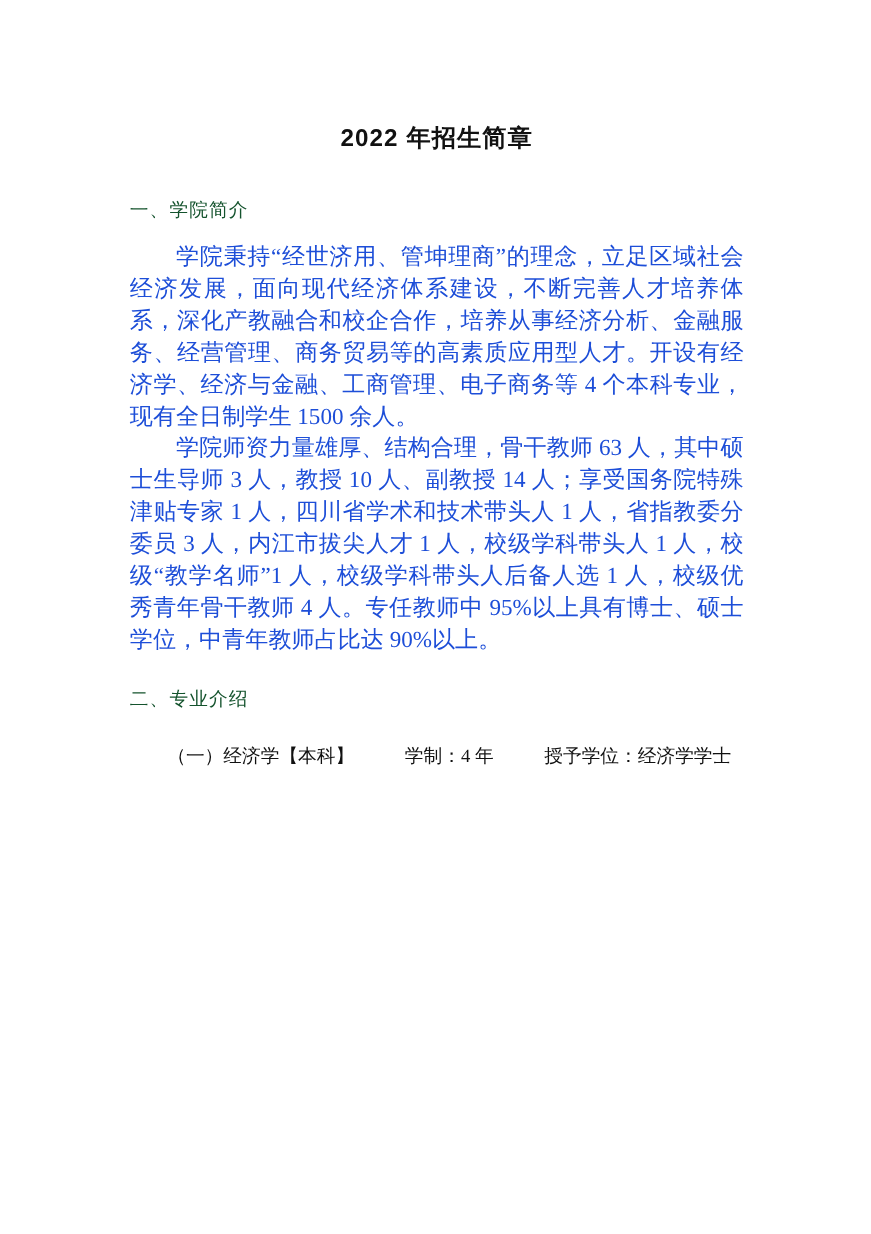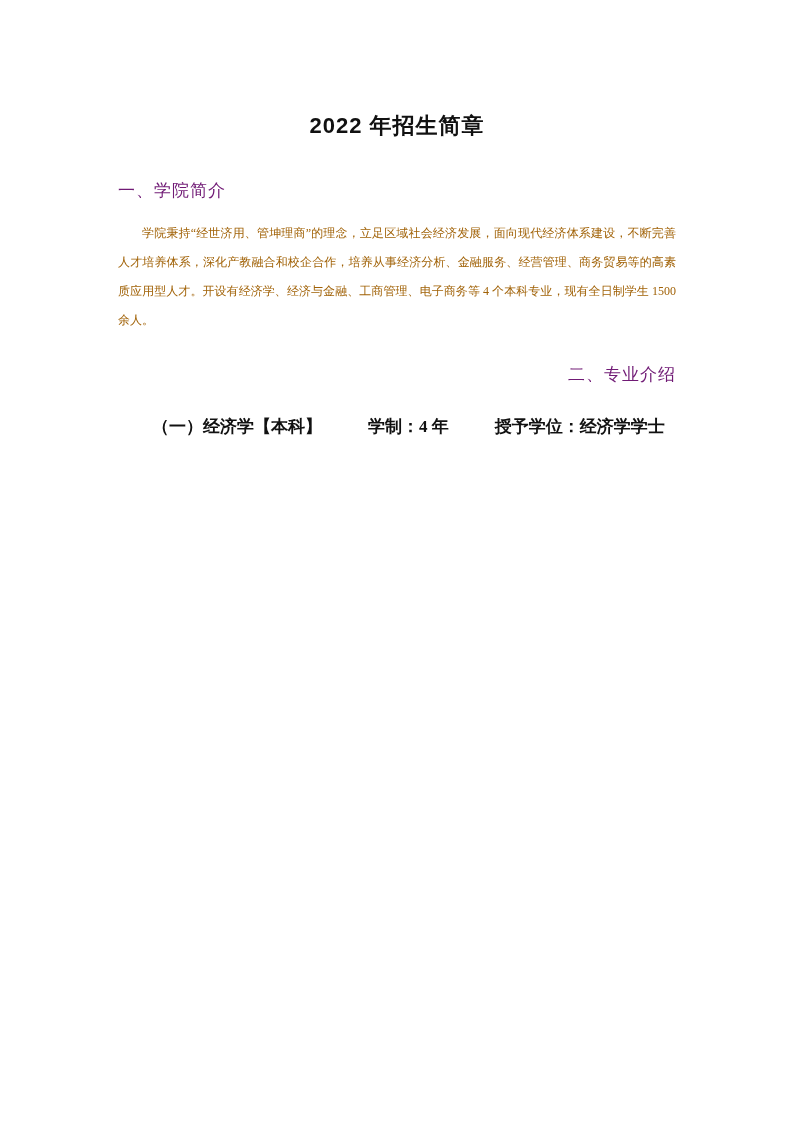--- a/index.html
+++ b/index.html
@@ -29,43 +29,42 @@
     letter-spacing: 1px;
     color: #111111;
   }
   .sec-heading {
     margin: 0 0 16px 0;
     font-family: "Liberation Sans", "DejaVu Sans", sans-serif;
     font-size: 17px;
     line-height: 24px;
     font-weight: 500;
     letter-spacing: 1px;
-    color: #701a75;
+    color: #14532d;
   }
   .sec-heading.sec2 {
     margin-top: 28px;
     margin-bottom: 0;
-    text-align: right;
   }
   .body-para {
     margin: 0;
-    font-size: 12px;
+    font-size: 21px;
     line-height: 29px;
     text-align: justify;
     text-indent: 2em;
-    color: #a16207;
+    color: #1d4ed8;
   }
   .major-line {
     margin: 28px 0 0 0;
     padding-left: 34px;
     display: flex;
     gap: 46px;
     font-size: 17px;
     line-height: 24px;
-    font-weight: 700;
+    font-weight: 400;
     color: #111111;
     white-space: nowrap;
   }
   .training {
     margin-top: 22px;
   }
   .bold {
     font-weight: 700;
   }
 </style>
@@ -73,20 +72,21 @@
 <body>
 
 <div class="page">
 
   <h1 class="doc-title">2022 年招生简章</h1>
 
   <h2 class="sec-heading">一、学院简介</h2>
 
   <p class="body-para">学院秉持“经世济用、管坤理商”的理念，立足区域社会经济发展，面向现代经济体系建设，不断完善人才培养体系，深化产教融合和校企合作，培养从事经济分析、金融服务、经营管理、商务贸易等的高素质应用型人才。开设有经济学、经济与金融、工商管理、电子商务等 4 个本科专业，现有全日制学生 1500 余人。</p>
 
+  <p class="body-para">学院师资力量雄厚、结构合理，骨干教师 63 人，其中硕士生导师 3 人，教授 10 人、副教授 14 人；享受国务院特殊津贴专家 1 人，四川省学术和技术带头人 1 人，省指教委分委员 3 人，内江市拔尖人才 1 人，校级学科带头人 1 人，校级“教学名师”1 人，校级学科带头人后备人选 1 人，校级优秀青年骨干教师 4 人。专任教师中 95%以上具有博士、硕士学位，中青年教师占比达 90%以上。</p>
 
 
 
   <h2 class="sec-heading sec2">二、专业介绍</h2>
 
   <div class="major-line">
     <span>（一）经济学【本科】</span>
     <span>学制：4 年</span>
     <span>授予学位：经济学学士</span>
   </div>

